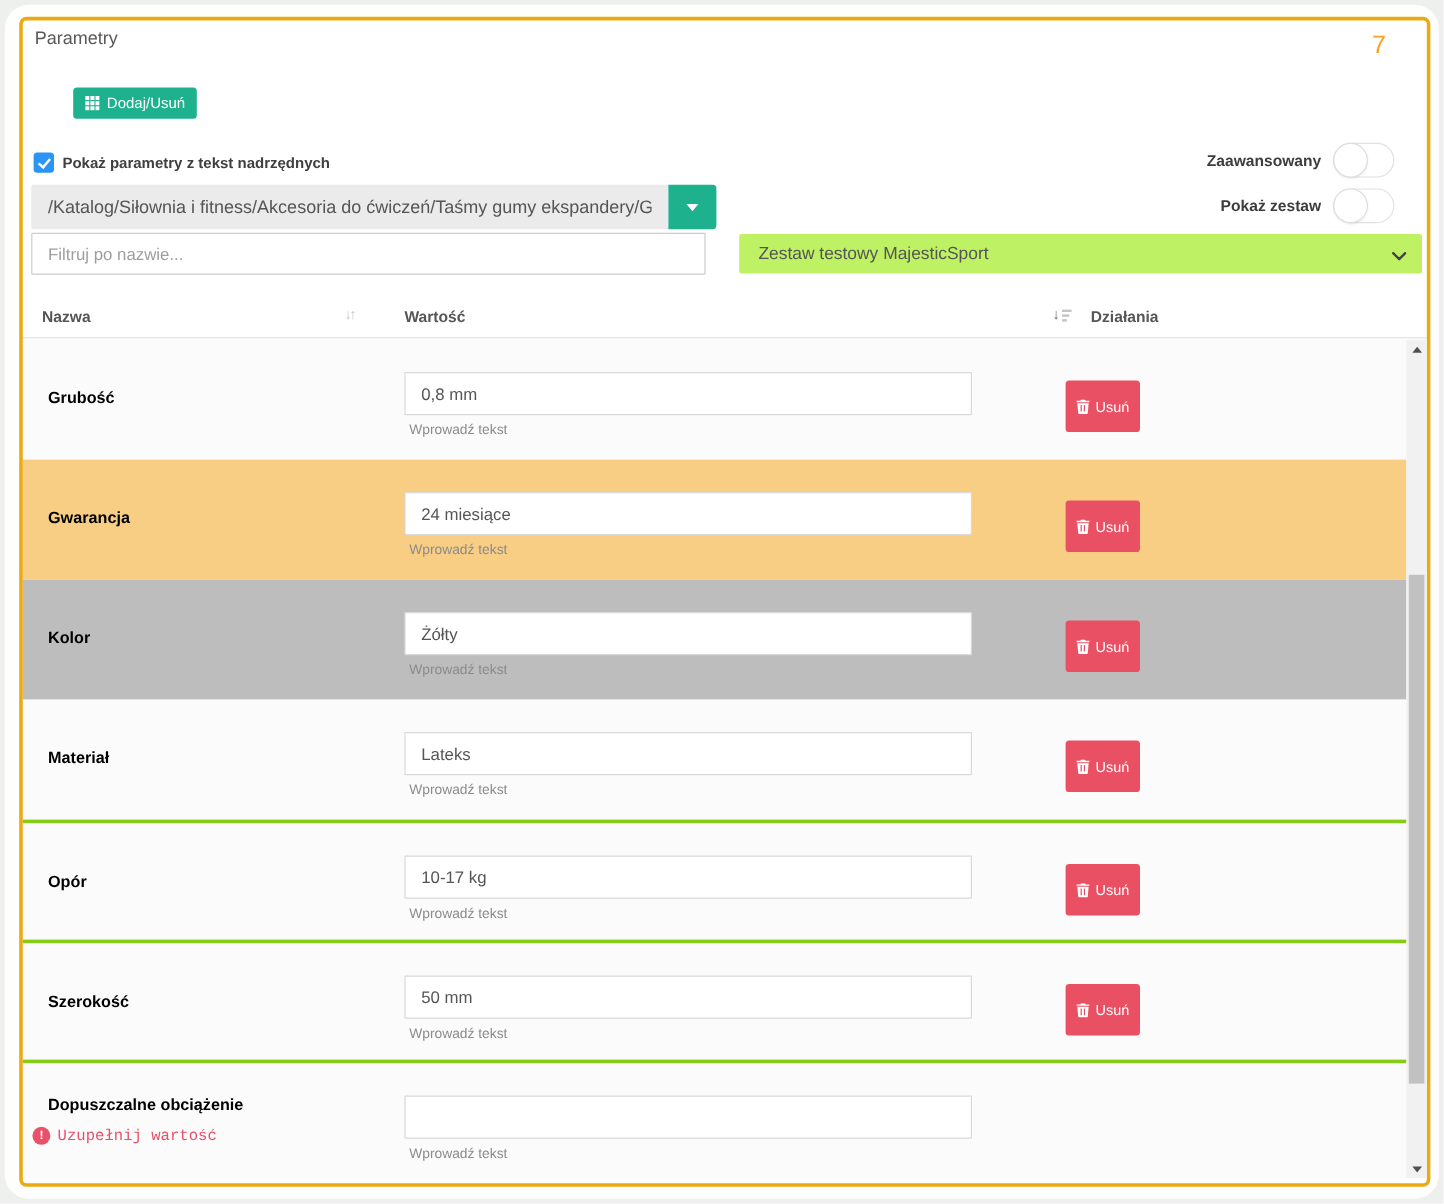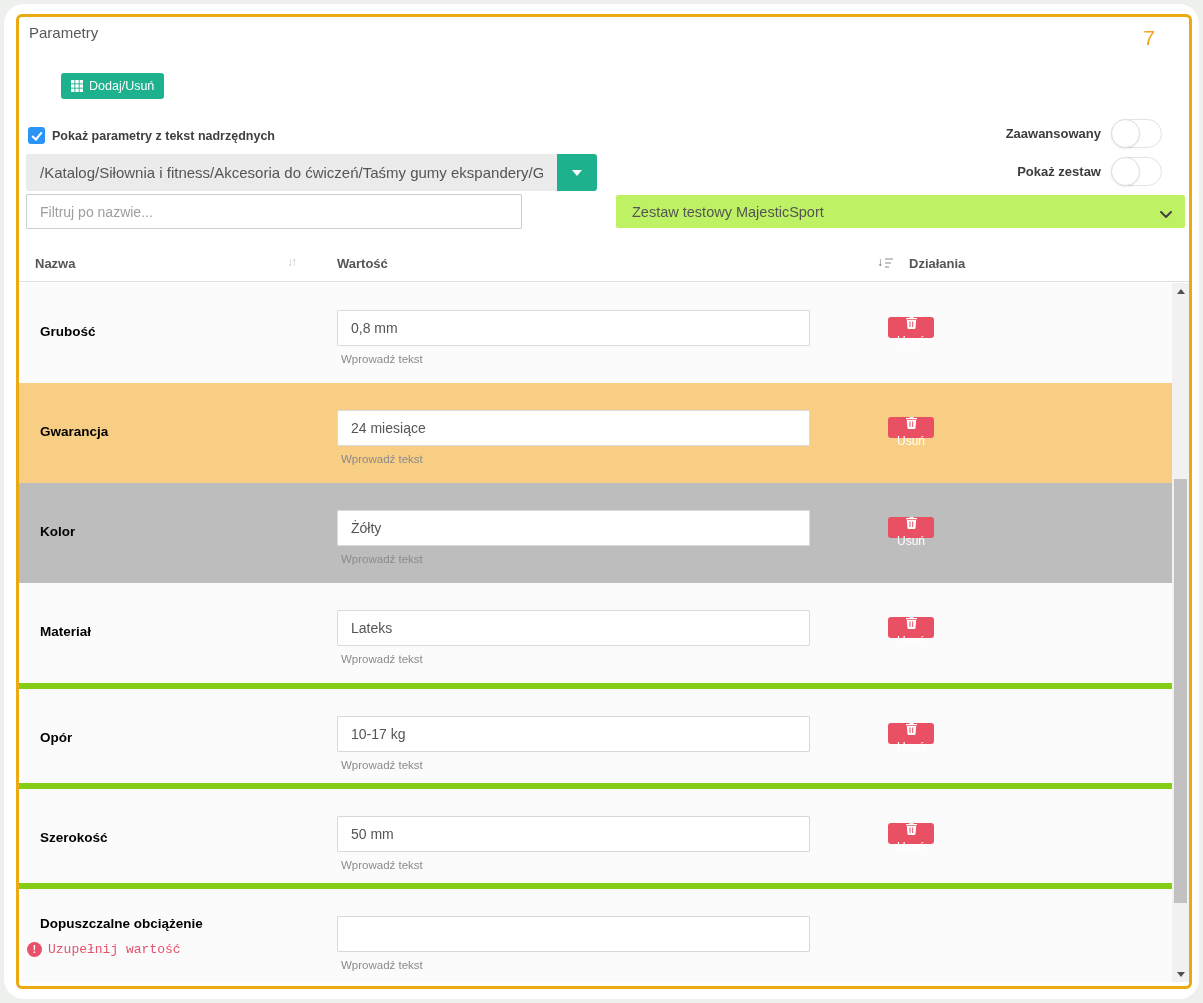--- a/index.html
+++ b/index.html
@@ -58,21 +58,21 @@
     font-size:15px; color:#555; padding:0 14px; font-family:inherit;
   }
   .path-btn {
     position:absolute; left:538px; top:137px; width:40px; height:37px;
     background:#1db18e; border:none; border-radius:0 3px 3px 0; cursor:pointer;
     display:flex; align-items:center; justify-content:center;
   }
   .caret-down { width:0; height:0; border-left:5px solid transparent; border-right:5px solid transparent; border-top:6px solid #fff; }
 
   .filter-input {
-    position:absolute; left:7px; top:177px; width:496px; height:35px;
+    position:absolute; left:7px; top:177px; width:562px; height:35px;
     background:#fff; border:1px solid #ccc; border-radius:1px;
     font-size:14px; color:#737373; padding:0 13px; font-family:inherit;
   }
   .filter-input::placeholder { color:#9e9e9e; opacity:1; }
 
   .set-select {
     position:absolute; left:597px; top:178px; width:569px; height:33px;
     background:#bef264; border-radius:2px; cursor:pointer;
     display:flex; align-items:center; font-size:14.5px; color:#555; padding:0 16px;
   }
@@ -87,38 +87,38 @@
   .thead .h-actions { position:absolute; left:890px; top:9px; }
   .sort-updown { position:absolute; left:268px; top:8px; font-size:12px; color:#c9c9c9; letter-spacing:-2px; }
   .sort-amount { position:absolute; left:858px; top:9px; display:flex; gap:2px; align-items:flex-start; }
   .sort-amount .arr { font-size:12px; color:#6d6d6d; line-height:12px; }
   .sort-amount .bars { display:flex; flex-direction:column; gap:2px; padding-top:2px; }
   .sort-amount .bars i { display:block; height:2px; background:#c4c4c4; }
   .sort-amount .bars i:nth-child(1){ width:8px; } .sort-amount .bars i:nth-child(2){ width:6px; } .sort-amount .bars i:nth-child(3){ width:4px; }
 
   .tbody { position:absolute; left:0; top:266px; width:100%; height:699px; overflow:hidden; }
   .rows { position:absolute; left:0; top:0; right:17px; }
-  .prow { position:relative; height:100px; background:#fbfbfb; border-top:6px solid #84cc16; }
+  .prow { position:relative; height:100px; background:#fbfbfb; border-top:3px solid #84cc16; }
   .prow:first-child { border-top:none; }
   .prow.hl-orange { background:#f8cd84; border-top:none; }
   .prow.hl-gray { background:#bdbdbd; border-top:none; }
   .prow.hl-gray + .prow { border-top:none; }
   .pname { position:absolute; left:21px; top:41px; font-size:13.5px; font-weight:bold; color:#000000; }
   .prow.has-error .pname { top:27px; }
   .pinput {
     position:absolute; left:318px; top:27px; width:473px; height:36px;
     background:#fff; border:1px solid #d9d9d9; border-radius:1px;
     font-size:14px; color:#555; padding:0 13px; font-family:inherit;
   }
   .phelper { position:absolute; left:322px; top:70px; font-size:11.5px; color:#8b8b8b; }
   .btn-del {
-    position:absolute; left:869px; top:34px; height:21px;
+    position:absolute; left:869px; top:34px; height:43px;
     background:#e95064; color:#fff; border:none; border-radius:3px;
     font-size:12px; font-family:inherit; padding:0 9px;
-    display:flex; align-items:center; gap:5px; cursor:pointer;flex-direction:column;
+    display:flex; align-items:center; gap:5px; cursor:pointer;
   }
   .perror { position:absolute; left:8px; top:53px; display:flex; align-items:center; gap:6px; }
   .perror .err-ic {
     width:15px; height:15px; border-radius:50%; background:#e9506a; color:#fff;
     font-size:10px; font-weight:bold; display:flex; align-items:center; justify-content:center;
   }
   .perror .err-tx { font-size:13px; color:#e9506a;font-family:Liberation Mono, monospace; }
 
   .vscroll { position:absolute; right:0; top:0; width:17px; height:699px; background:#f1f1f1; }
   .vscroll .s-up, .vscroll .s-down {

